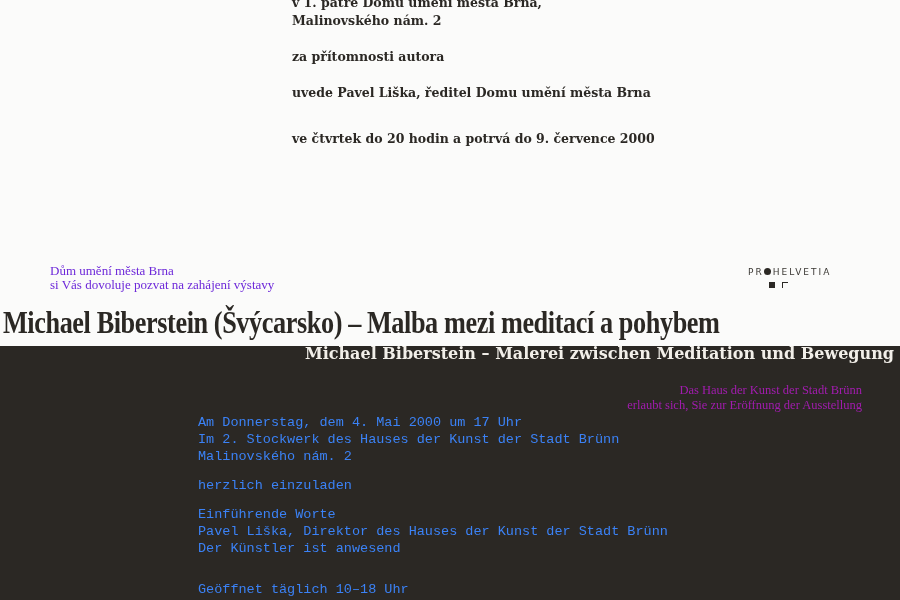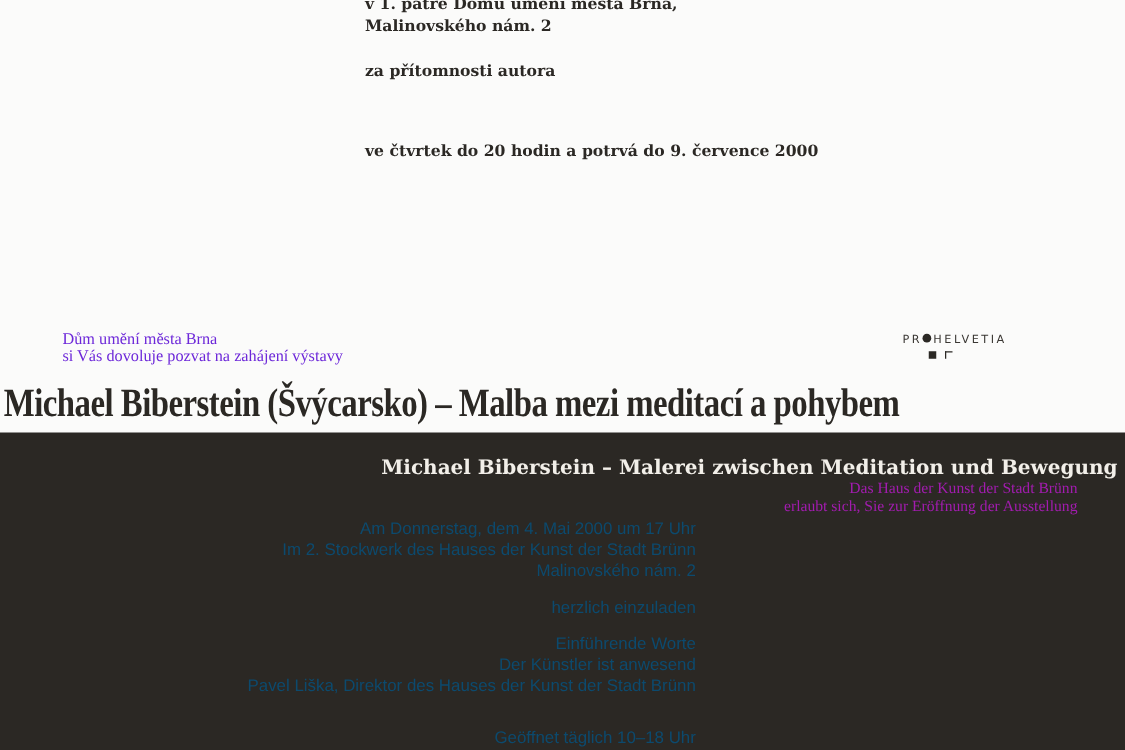--- a/index.html
+++ b/index.html
@@ -5,68 +5,69 @@
   html, body { margin:0; padding:0; }
   body { width:900px; height:600px; overflow:hidden; background:#fbfbfa; position:relative;
          font-family:"DejaVu Serif","Liberation Serif",serif; color:#2a2622; }
   .abs { position:absolute; white-space:nowrap; }
   .czb { font-family:"DejaVu Serif",serif; font-weight:bold; font-size:12.5px; line-height:18px; color:#2b2824; }
   .cz { font-family:"Liberation Serif",serif; font-size:13px; line-height:14px; color:#6d28d9; }
   .title { font-family:"Liberation Serif",serif; font-weight:bold; font-size:32px; letter-spacing:-0.5px;
            color:#2b2824; transform:scaleX(0.82); transform-origin:left top; }
   .dark { position:absolute; left:0; top:346px; width:900px; height:254px; background:#2b2824; }
   .sub { font-family:"DejaVu Serif",serif; font-weight:bold; font-size:16px; color:#f2efe9; }
-  .de { font-family:Liberation Sans, sans-serif; font-size:13.5px; line-height:17px; color:#0c4a6e;text-align:right; }
+  .de { font-family:Liberation Mono, monospace; font-size:13.5px; line-height:17px; color:#3b82f6; }
   .de-r { font-family:"Liberation Serif",serif; font-size:12.5px; line-height:15px; color:#a21caf; text-align:right; }
   .logo { font-family:"DejaVu Sans",sans-serif; font-size:9px; letter-spacing:2px; color:#3a3733; }
 </style>
 </head>
 <body>
 
 <div class="abs czb" style="left:292px; top:-6px;">
   <div>v 1. patře Domu umění města Brna,</div>
   <div>Malinovského nám. 2</div>
   <div style="height:18px"></div>
   <div>za přítomnosti autora</div>
   <div style="height:18px"></div>
+  <div>uvede Pavel Liška, ředitel Domu umění města Brna</div>
   <div style="height:28px"></div>
   <div>ve čtvrtek do 20 hodin a potrvá do 9. července 2000</div>
 </div>
 
 <div class="abs cz" style="left:50px; top:264px;">
   <div>Dům umění města Brna</div>
   <div>si Vás dovoluje pozvat na zahájení výstavy</div>
 </div>
 
-<div class="abs logo" style="left:722px; top:267px;">
+<div class="abs logo" style="left:748px; top:267px;">
   <div>
     <span>PR</span><span style="display:inline-block;width:7px;height:7px;border-radius:50%;background:#2b2824;margin:0 2px 0 0;vertical-align:0px;"></span><span>HELVETIA</span>
   </div>
   <div style="margin-left:21px; margin-top:3px; height:8px;">
     <span style="display:inline-block;width:6px;height:6px;background:#2b2824;"></span>
     <span style="display:inline-block;width:5px;height:5px;border-top:1px solid #2b2824;border-left:1px solid #2b2824;margin-left:2px;"></span>
   </div>
 </div>
 
 <div class="abs title" style="left:3px; top:304px;">Michael Biberstein (Švýcarsko) – Malba mezi meditací a pohybem</div>
 
 <div class="dark"></div>
 
-<div class="abs sub" style="right:6px; top:364px;">Michael Biberstein – Malerei zwischen Meditation und Bewegung</div>
+<div class="abs sub" style="right:6px; top:344px;">Michael Biberstein – Malerei zwischen Meditation und Bewegung</div>
 
 <div class="abs de-r" style="right:38px; top:383px;">
   <div>Das Haus der Kunst der Stadt Brünn</div>
   <div>erlaubt sich, Sie zur Eröffnung der Ausstellung</div>
 </div>
 
 <div class="abs de" style="left:198px; top:414px;">
   <div>Am Donnerstag, dem 4. Mai 2000 um 17 Uhr</div>
   <div>Im 2. Stockwerk des Hauses der Kunst der Stadt Brünn</div>
   <div>Malinovského nám. 2</div>
   <div style="height:12px"></div>
   <div>herzlich einzuladen</div>
   <div style="height:12px"></div>
   <div>Einführende Worte</div>
+  <div>Pavel Liška, Direktor des Hauses der Kunst der Stadt Brünn</div>
   <div>Der Künstler ist anwesend</div>
-  <div>Pavel Liška, Direktor des Hauses der Kunst der Stadt Brünn</div>
   <div style="height:24px"></div>
   <div>Geöffnet täglich 10–18 Uhr</div>
 </div>
 
 </body></html>

